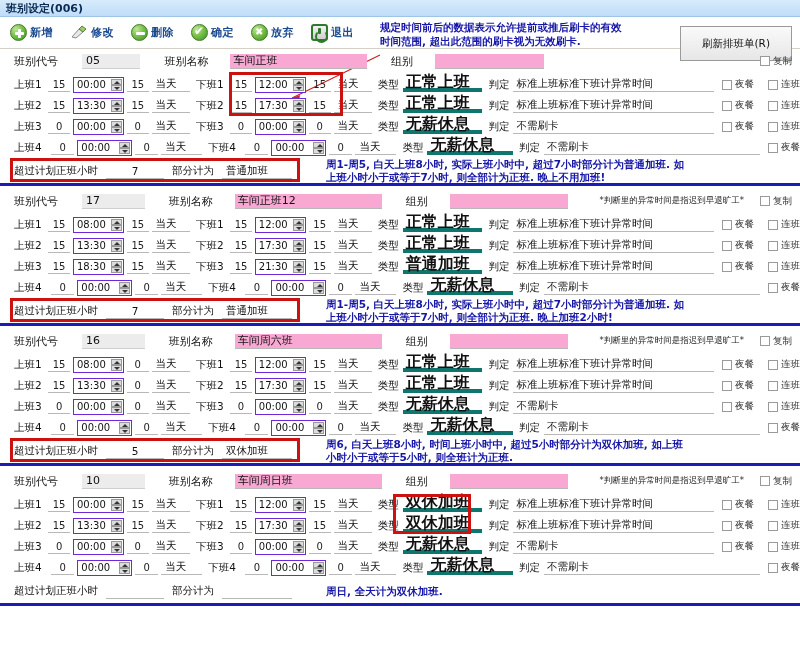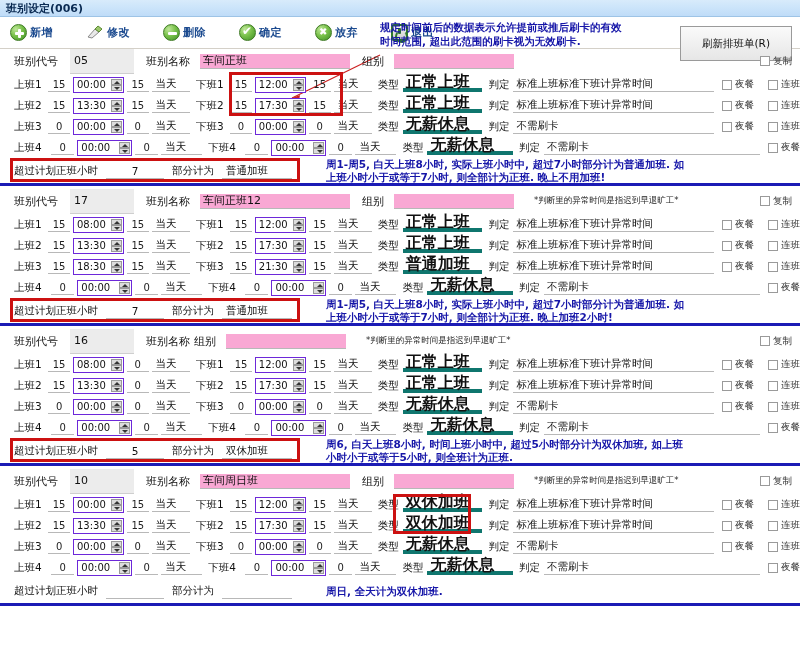--- a/index.html
+++ b/index.html
@@ -28,21 +28,21 @@
     font-weight: bold;
   }
 
   
   .toolbar {
     height: 32px;
     background: #ffffff;
     border-bottom: 1px solid #d4d0c8;
     display: flex; align-items: center;
     padding-left: 8px;
-    gap: 29px;
+    gap: 13px;
     position: relative;
   }
   .tbtn {
     display: flex; align-items: center; gap: 3px;
     cursor: default;
     padding: 1px 2px;
   }
   .tbtn .lbl {
     font-size: 11px; color: #1b4a8f; font-weight: bold;
     letter-spacing: .5px;
@@ -95,25 +95,25 @@
   
   .section { position: relative; }
   .sec-divider {
     height: 3px; background: #1b1bb5; margin: 1px 0 3px 0;
   }
 
   .hdr-row {
     display: flex; align-items: center;
     height: 24px; padding-left: 14px;
     font-size: 11px; color: #111;
-    gap: 4px;
+    gap: 16px;
   }
   .fld-label { font-size: 11px; color: #111; white-space: nowrap; }
   .ro-box {
-    width: 64px; height: 25px; background: #ececec;
+    width: 64px; height: 15px; background: #ececec;
     border: none; border-bottom: 1px solid #cfcfcf;
     font-size: 11px; color: #111; padding-left: 4px;
     display: flex; align-items: center; margin: 0 8px;
   }
   .uline {
     border: none; border-bottom: 1px solid #b8b8b8;
     height: 15px; font-size: 11px; color: #111;
     display: flex; align-items: center;
     padding-left: 3px; background: #f9a8d4;
   }
@@ -633,20 +633,21 @@
 上班小时小于或等于7小时, 则全部计为正班.            晚上加班2小时!</span>
         </div>
         <div class="sec-divider"></div>
         <div class="redbox" style="left: 10px; top: 109px; width: 290px; height: 24px;"></div>
       </div>
       <div class="section">
         <div class="hdr-row">
           <span class="fld-label">班别代号</span>
           <span class="ro-box">16</span>
           <span class="fld-label">班别名称</span>
+          <span class="uline" style="width:150px;margin:0 8px 0 6px;">车间周六班</span>
           <span class="fld-label">组别</span>
           <span class="uline" style="width:120px;margin:0 6px;"></span>
           <span class="hint-note" style="margin-left:10px;">*判断里的异常时间是指迟到早退旷工*</span>
           <span class="chk" style="margin-left:auto;margin-right:8px;">
             <span class="chkbox"></span>
             <span>复制</span>
           </span>
         </div>
         <div class="grid">
           <div class="grow">

